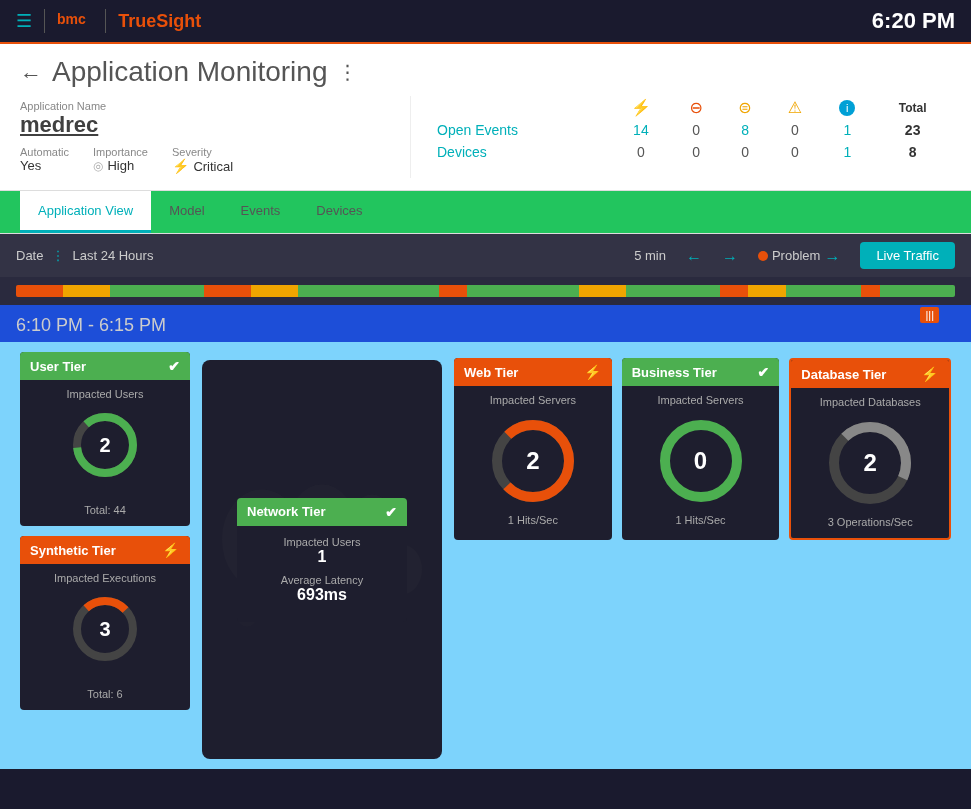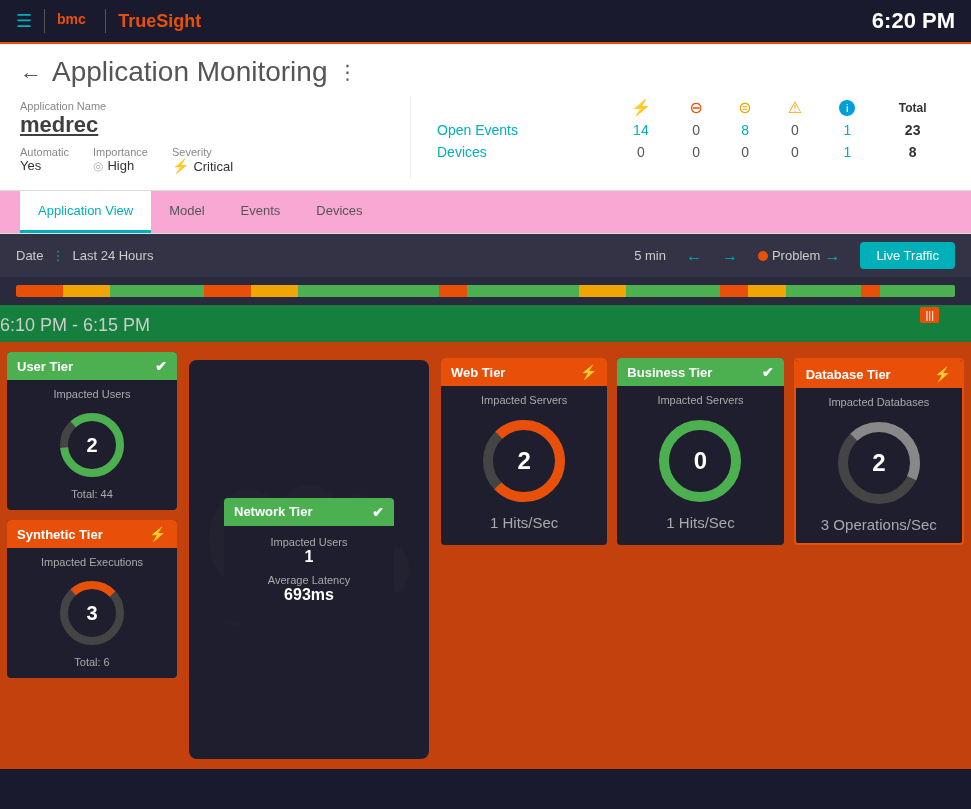--- a/index.html
+++ b/index.html
@@ -67,21 +67,21 @@
     .events-table td { text-align: center; padding: 3px 6px; font-size: 14px; }
     .events-table td.row-label { color: #00b0b9; text-align: left; }
     .events-table td.total-val { color: #333; font-weight: bold; }
     .icon-critical { color: #e8500a; font-size: 16px; }
     .icon-info { color: #00a0d6; font-size: 16px; background: #00a0d6; color: #fff; border-radius: 50%; width: 16px; height: 16px; display: inline-flex; align-items: center; justify-content: center; font-size: 11px; }
     .count-teal { color: #00b0b9; }
     .count-gray { color: #555; }
 
     
     .tabs-bar {
-      background: #f9a8d4;
+      background: #22c55e;
       border-bottom: 1px solid #ddd;
       display: flex;
       padding: 0 20px;
       align-items: center;
     }
     .tab {
       padding: 12px 18px;
       font-size: 13px;
       color: #555;
       cursor: pointer;
@@ -167,28 +167,28 @@
       color: #fff;
       padding: 2px 5px;
       font-size: 11px;
       border-radius: 2px;
     }
 
     
     .time-range-label {
       color: #ccc;
       font-size: 18px;
-      padding: 10px 0 6px;
-      background: #15803d;
+      padding: 10px 16px 6px;
+      background: #1d4ed8;
     }
 
     
     .tiles-container {
-      background: #c2410c;
-      padding: 10px 7px;
+      background: #7dd3fc;
+      padding: 10px 20px;
       display: flex;
       gap: 12px;
       align-items: flex-start;
     }
 
     
     .left-col {
       display: flex;
       flex-direction: column;
       gap: 10px;
@@ -208,21 +208,21 @@
       justify-content: space-between;
       padding: 6px 10px;
       font-size: 13px;
       font-weight: bold;
       color: #fff;
     }
     .tier-header.green { background: #4caf50; }
     .tier-header.red { background: #e8500a; }
     .tier-body { padding: 8px 10px 10px; text-align: center; }
     .tier-metric-label { color: #aaa; font-size: 11px; margin-bottom: 6px; }
-    .tier-total { color: #aaa; font-size: 11px; margin-top: 4px; }
+    .tier-total { color: #aaa; font-size: 11px; margin-top: 20px; }
 
     
     .donut-wrap { position: relative; display: inline-block; width: 70px; height: 70px; margin: 4px auto; }
     .donut-wrap svg { width: 70px; height: 70px; }
     .donut-center {
       position: absolute;
       top: 50%; left: 50%;
       transform: translate(-50%, -50%);
       color: #fff;
       font-size: 20px;
@@ -283,21 +283,21 @@
     }
 
     .web-tier-card, .business-tier-card, .database-tier-card {
       flex: 1;
       background: #1e1e2e;
       border-radius: 4px;
       overflow: hidden;
     }
     .database-tier-card { border: 2px solid #e8500a; }
 
-    .hits-label { color: #aaa; font-size: 15px; margin-top: 4px; }
+    .hits-label { color: #aaa; font-size: 11px; margin-top: 4px; }
 
     
     .donut-lg-wrap { position: relative; display: inline-block; width: 90px; height: 90px; margin: 4px auto; }
     .donut-lg-wrap svg { width: 90px; height: 90px; }
     .donut-lg-center {
       position: absolute;
       top: 50%; left: 50%;
       transform: translate(-50%, -50%);
       color: #fff;
       font-size: 24px;

